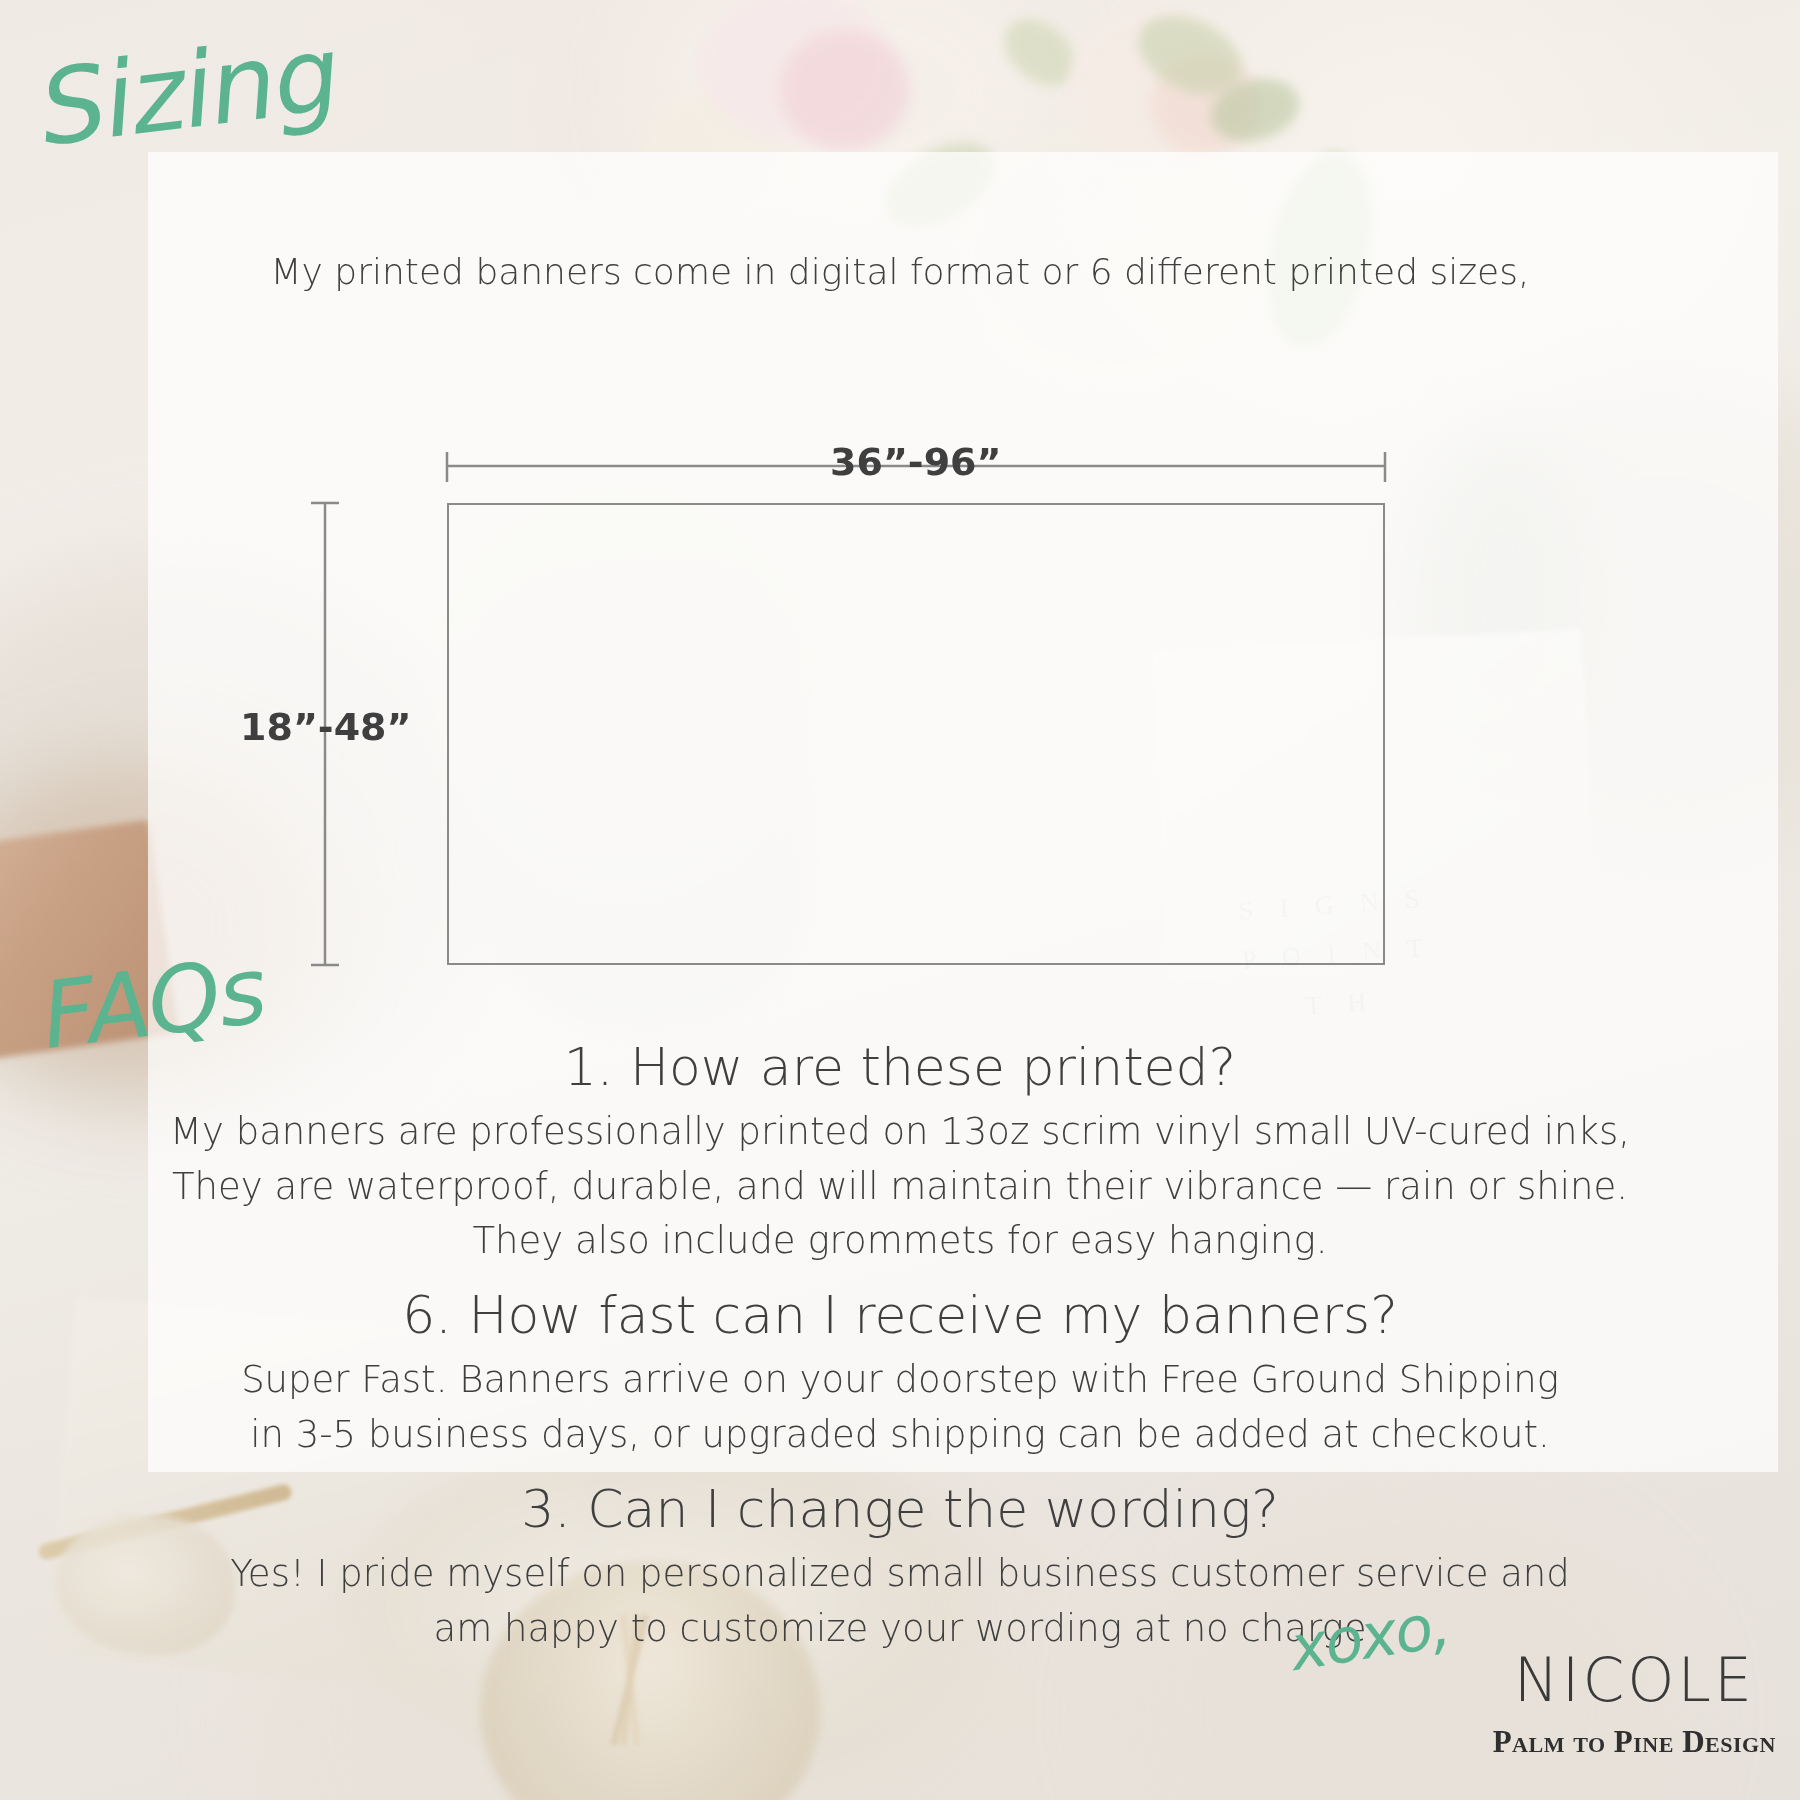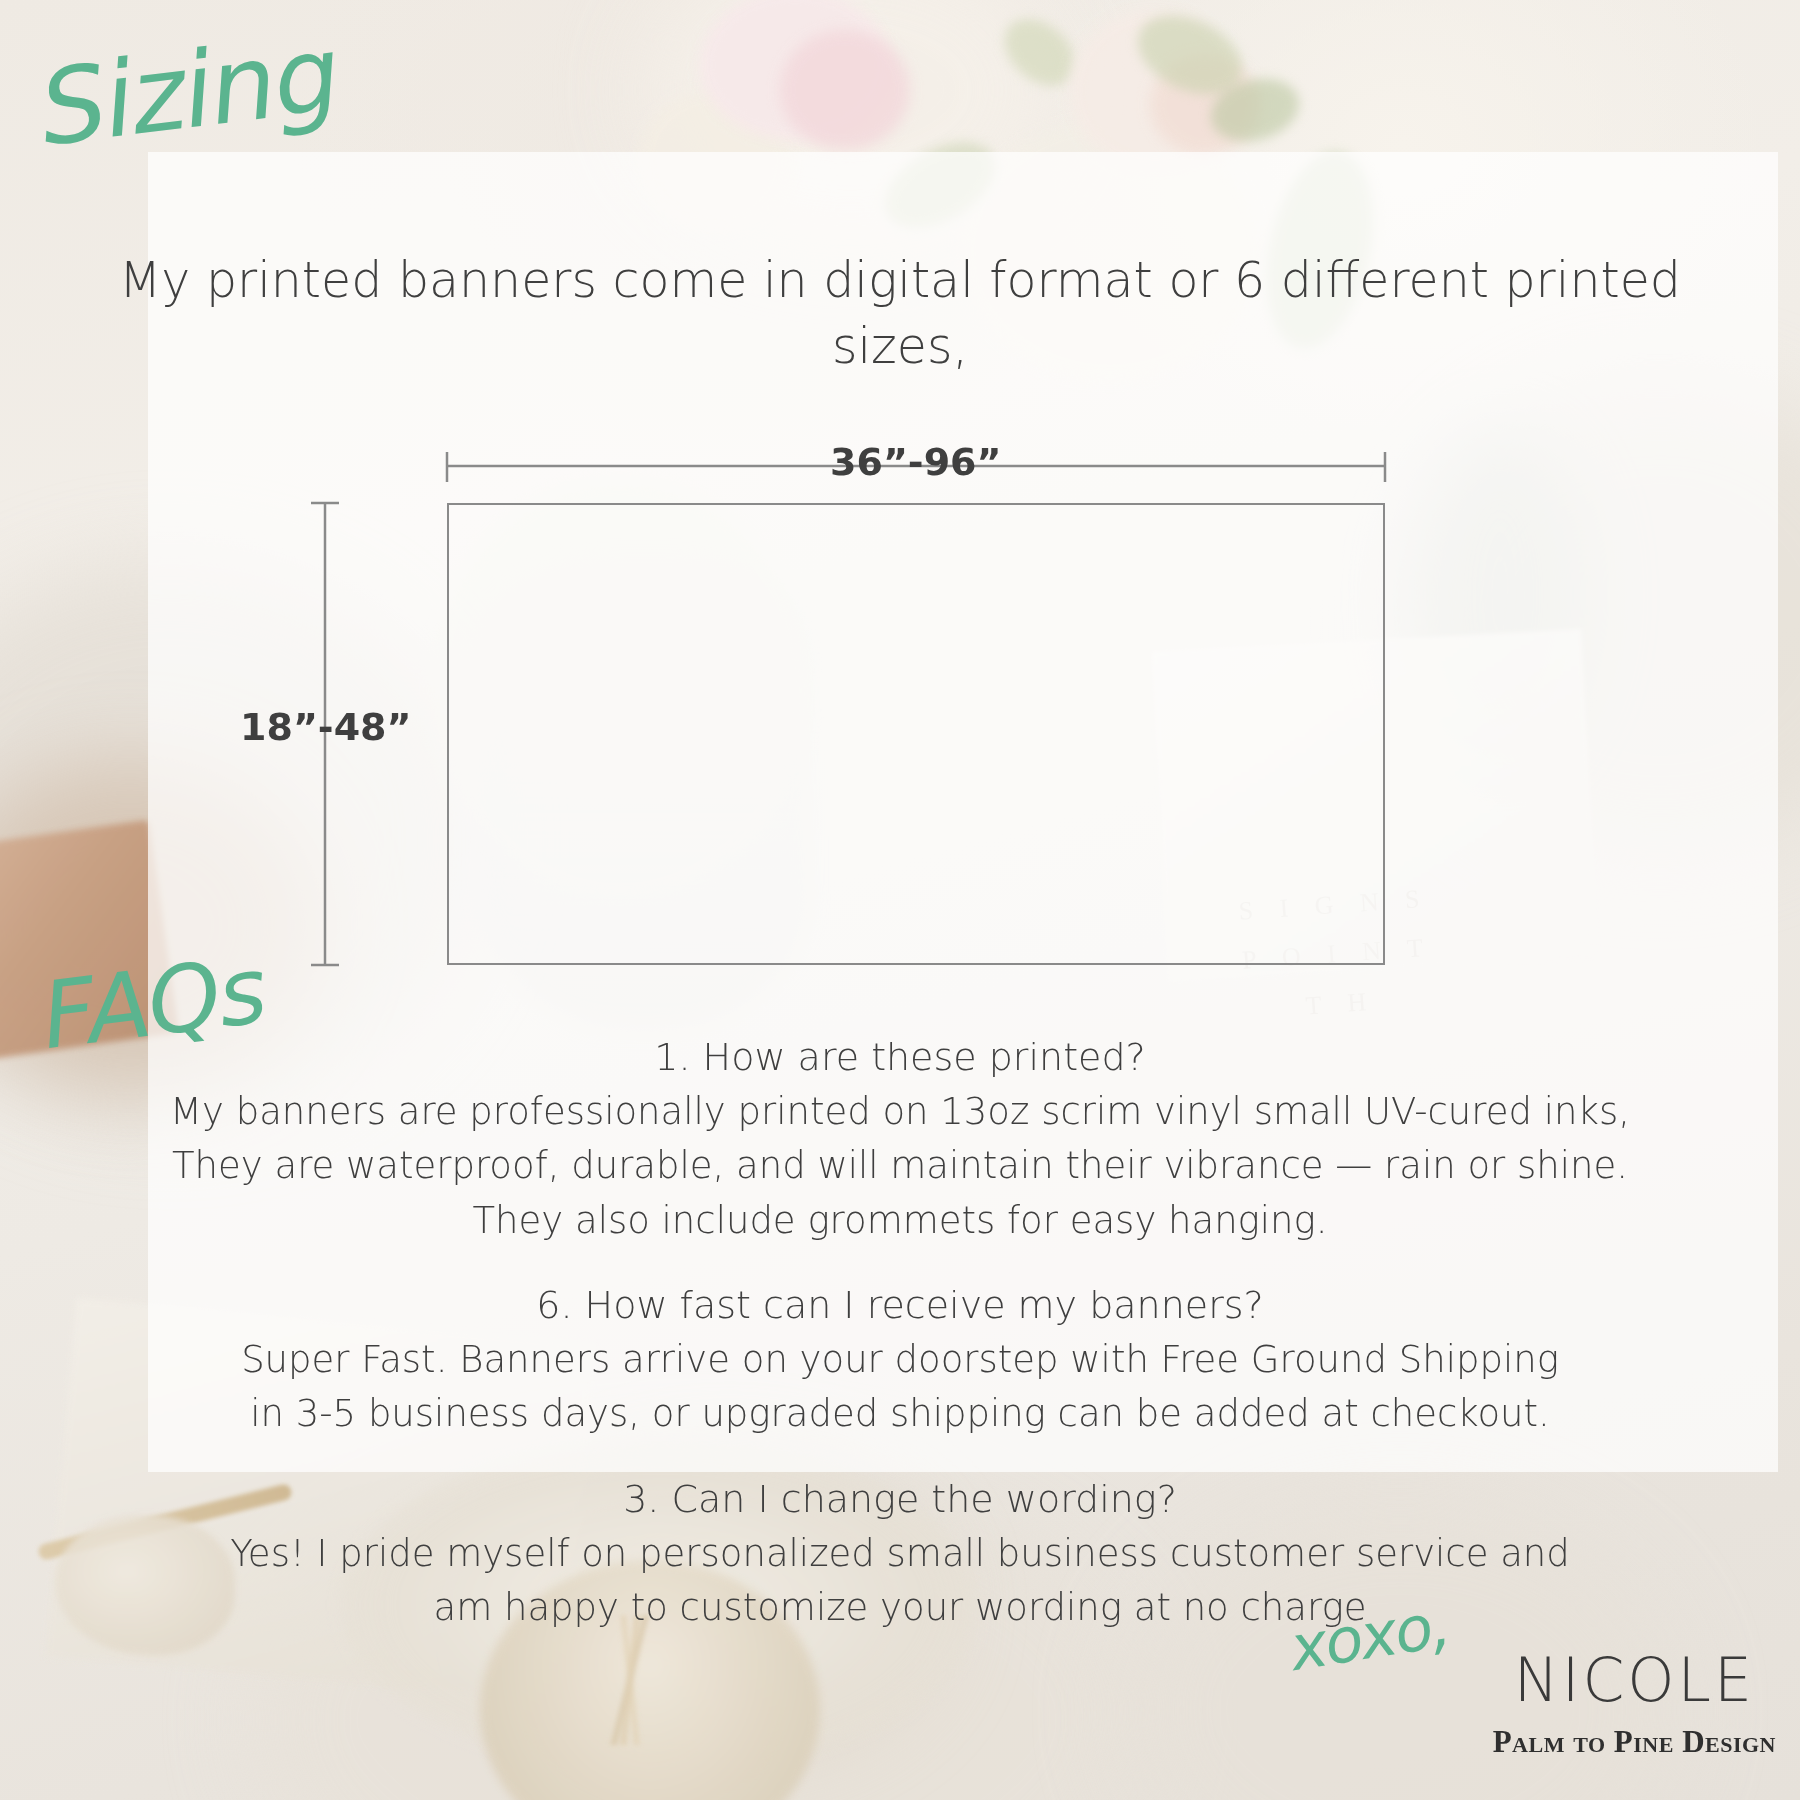--- a/index.html
+++ b/index.html
@@ -238,21 +238,21 @@
   }
 
   .intro {
     position: absolute;
     left: 100px;
     top: 248px;
     width: 1600px;
     text-align: center;
     font-family: "DejaVu Sans", sans-serif;
     font-weight: 300;
-    font-size: 49px;
+    font-size: 36px;
     line-height: 1.35;
     color: #3f3f3f;
   }
 
   
   .diagram { position: absolute; left: 0; top: 0; width: 1800px; height: 1800px; pointer-events: none; }
 
   .dim-label {
     position: absolute;
     font-family: "DejaVu Sans", sans-serif;
@@ -275,21 +275,21 @@
 
   .faq {
     position: absolute;
     left: 100px;
     width: 1600px;
     text-align: center;
     font-family: "DejaVu Sans", sans-serif;
     font-weight: 300;
     color: #3f3f3f;
   }
-  .faq-q { font-size: 38px; line-height: 1.45; }
+  .faq-q { font-size: 52px; line-height: 1.45; }
   .faq-a { font-size: 37px; line-height: 1.47; }
 
   .faq-1 { top: 1030px; }
   .faq-2 { top: 1278px; }
   .faq-3 { top: 1472px; }
 
   .signature {
     position: absolute;
     right: 24px;
     top: 1650px;

